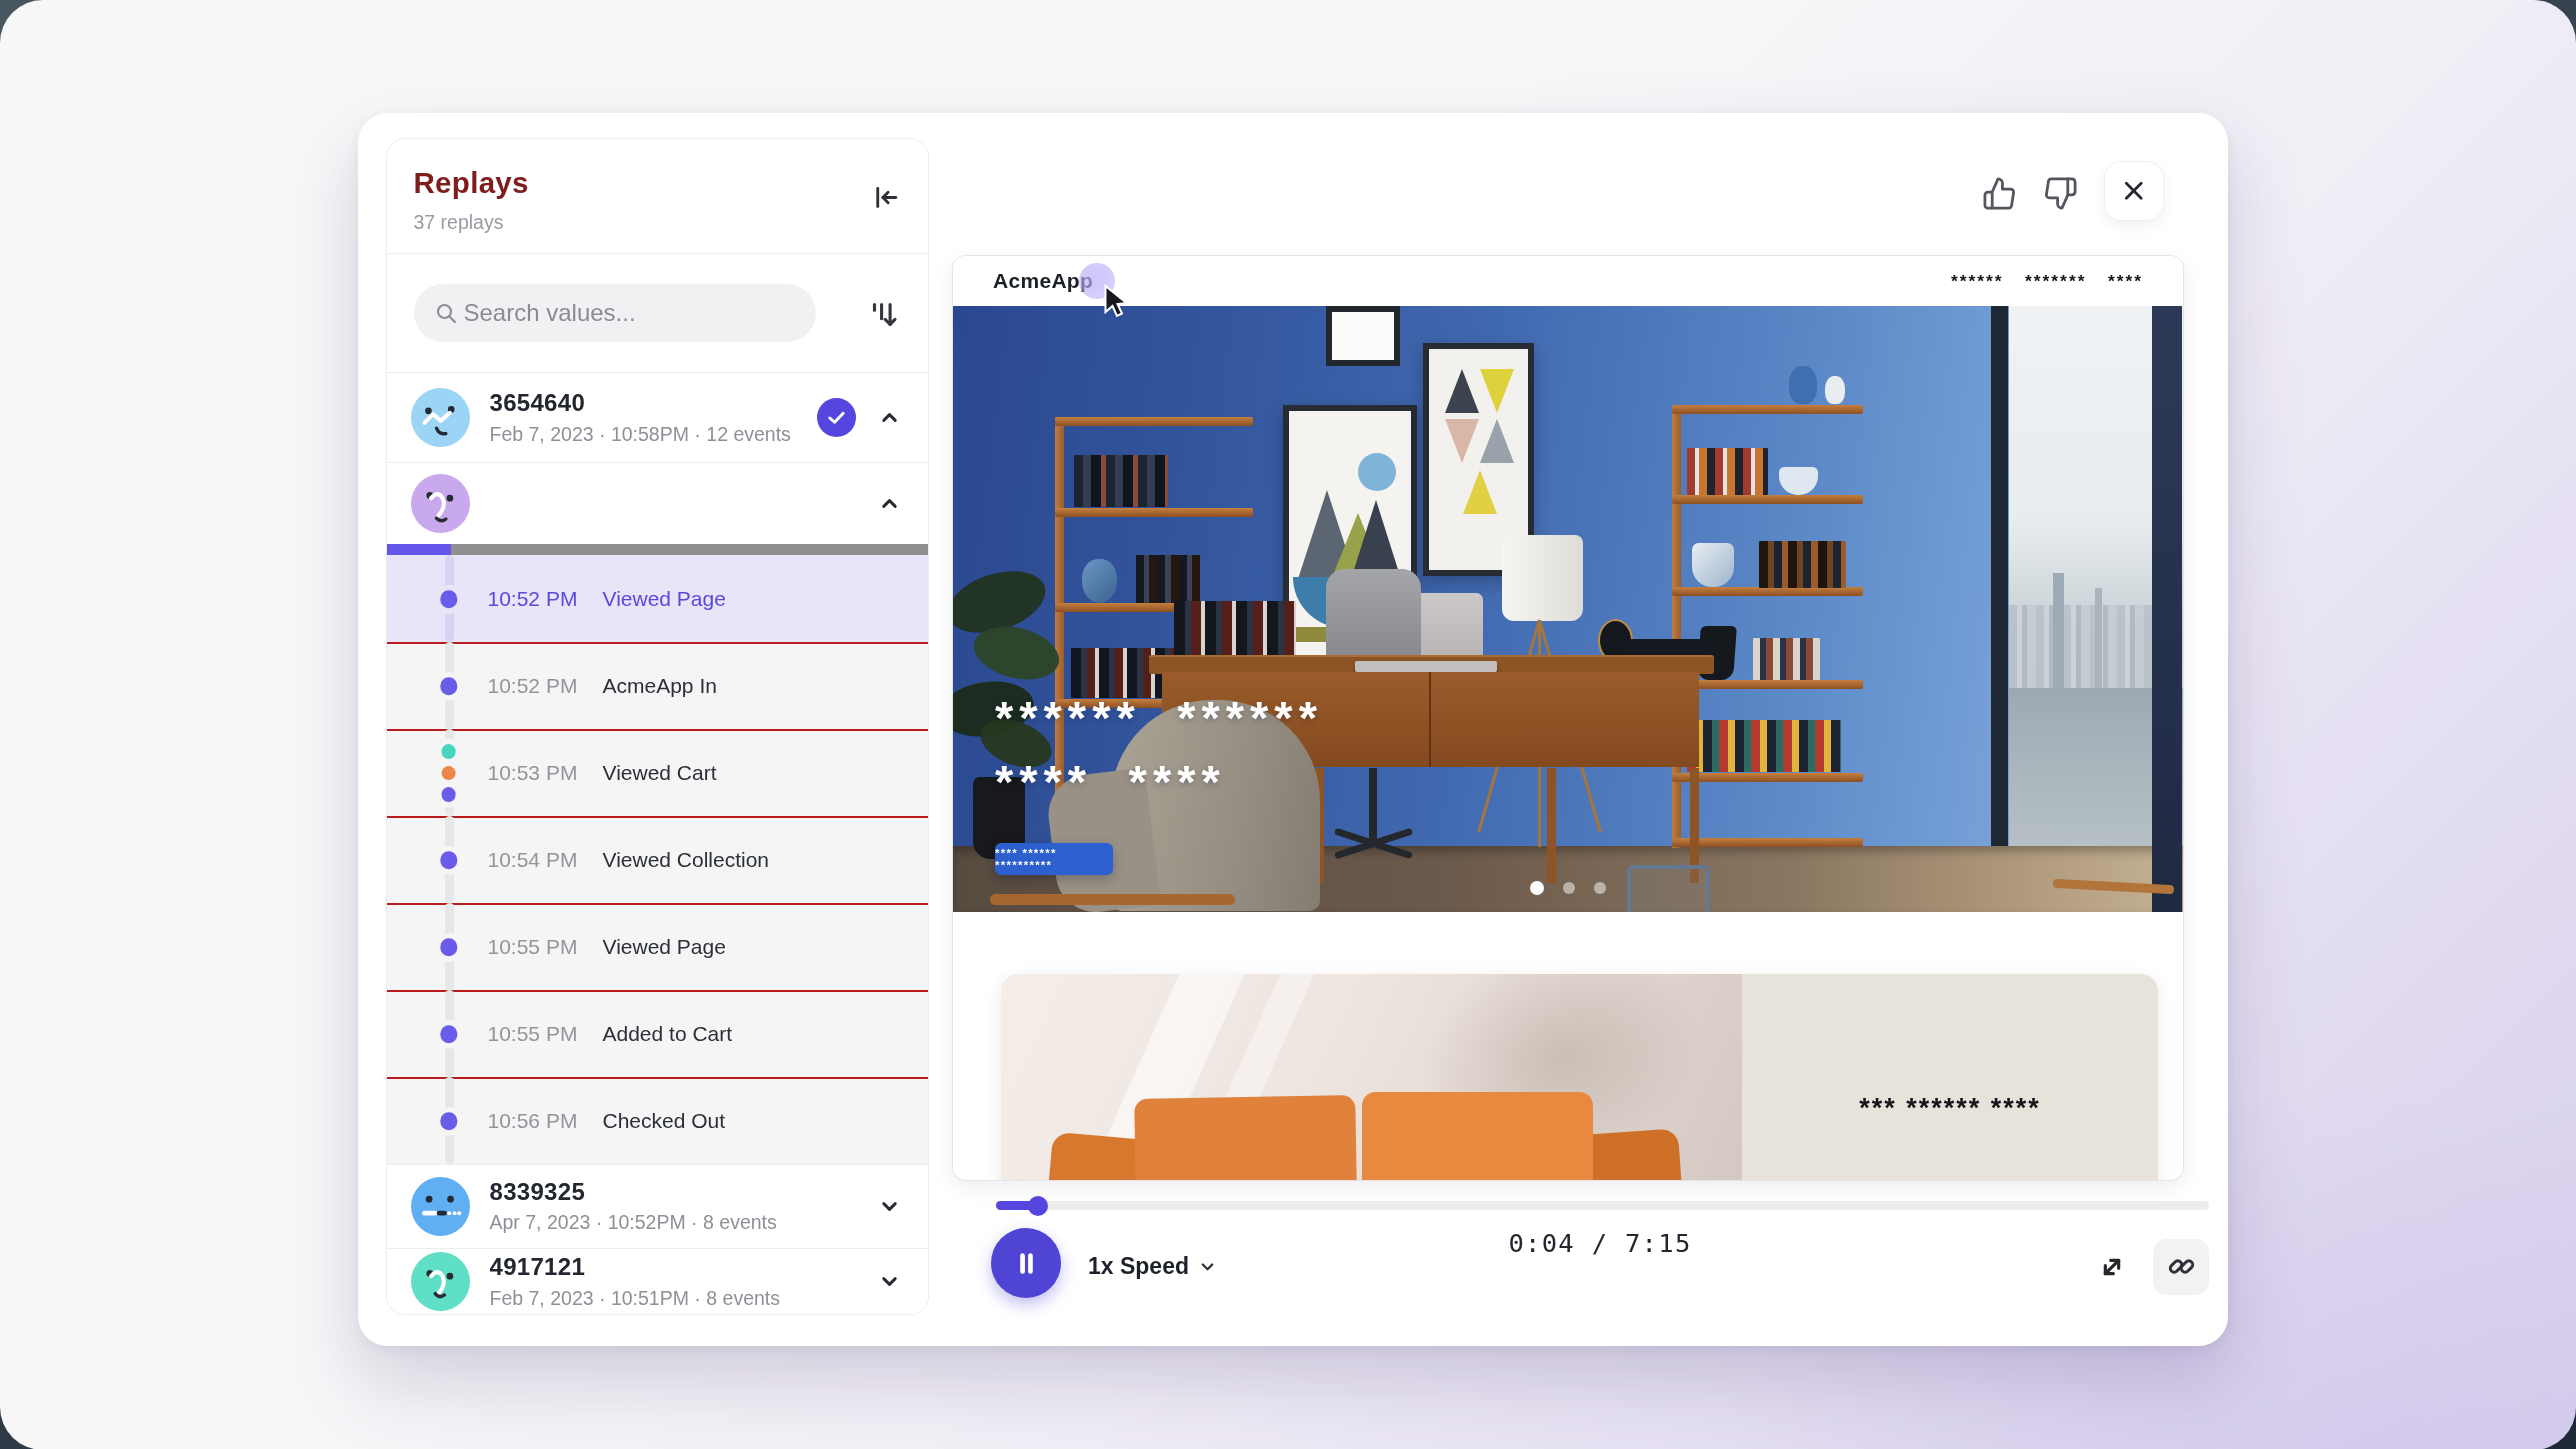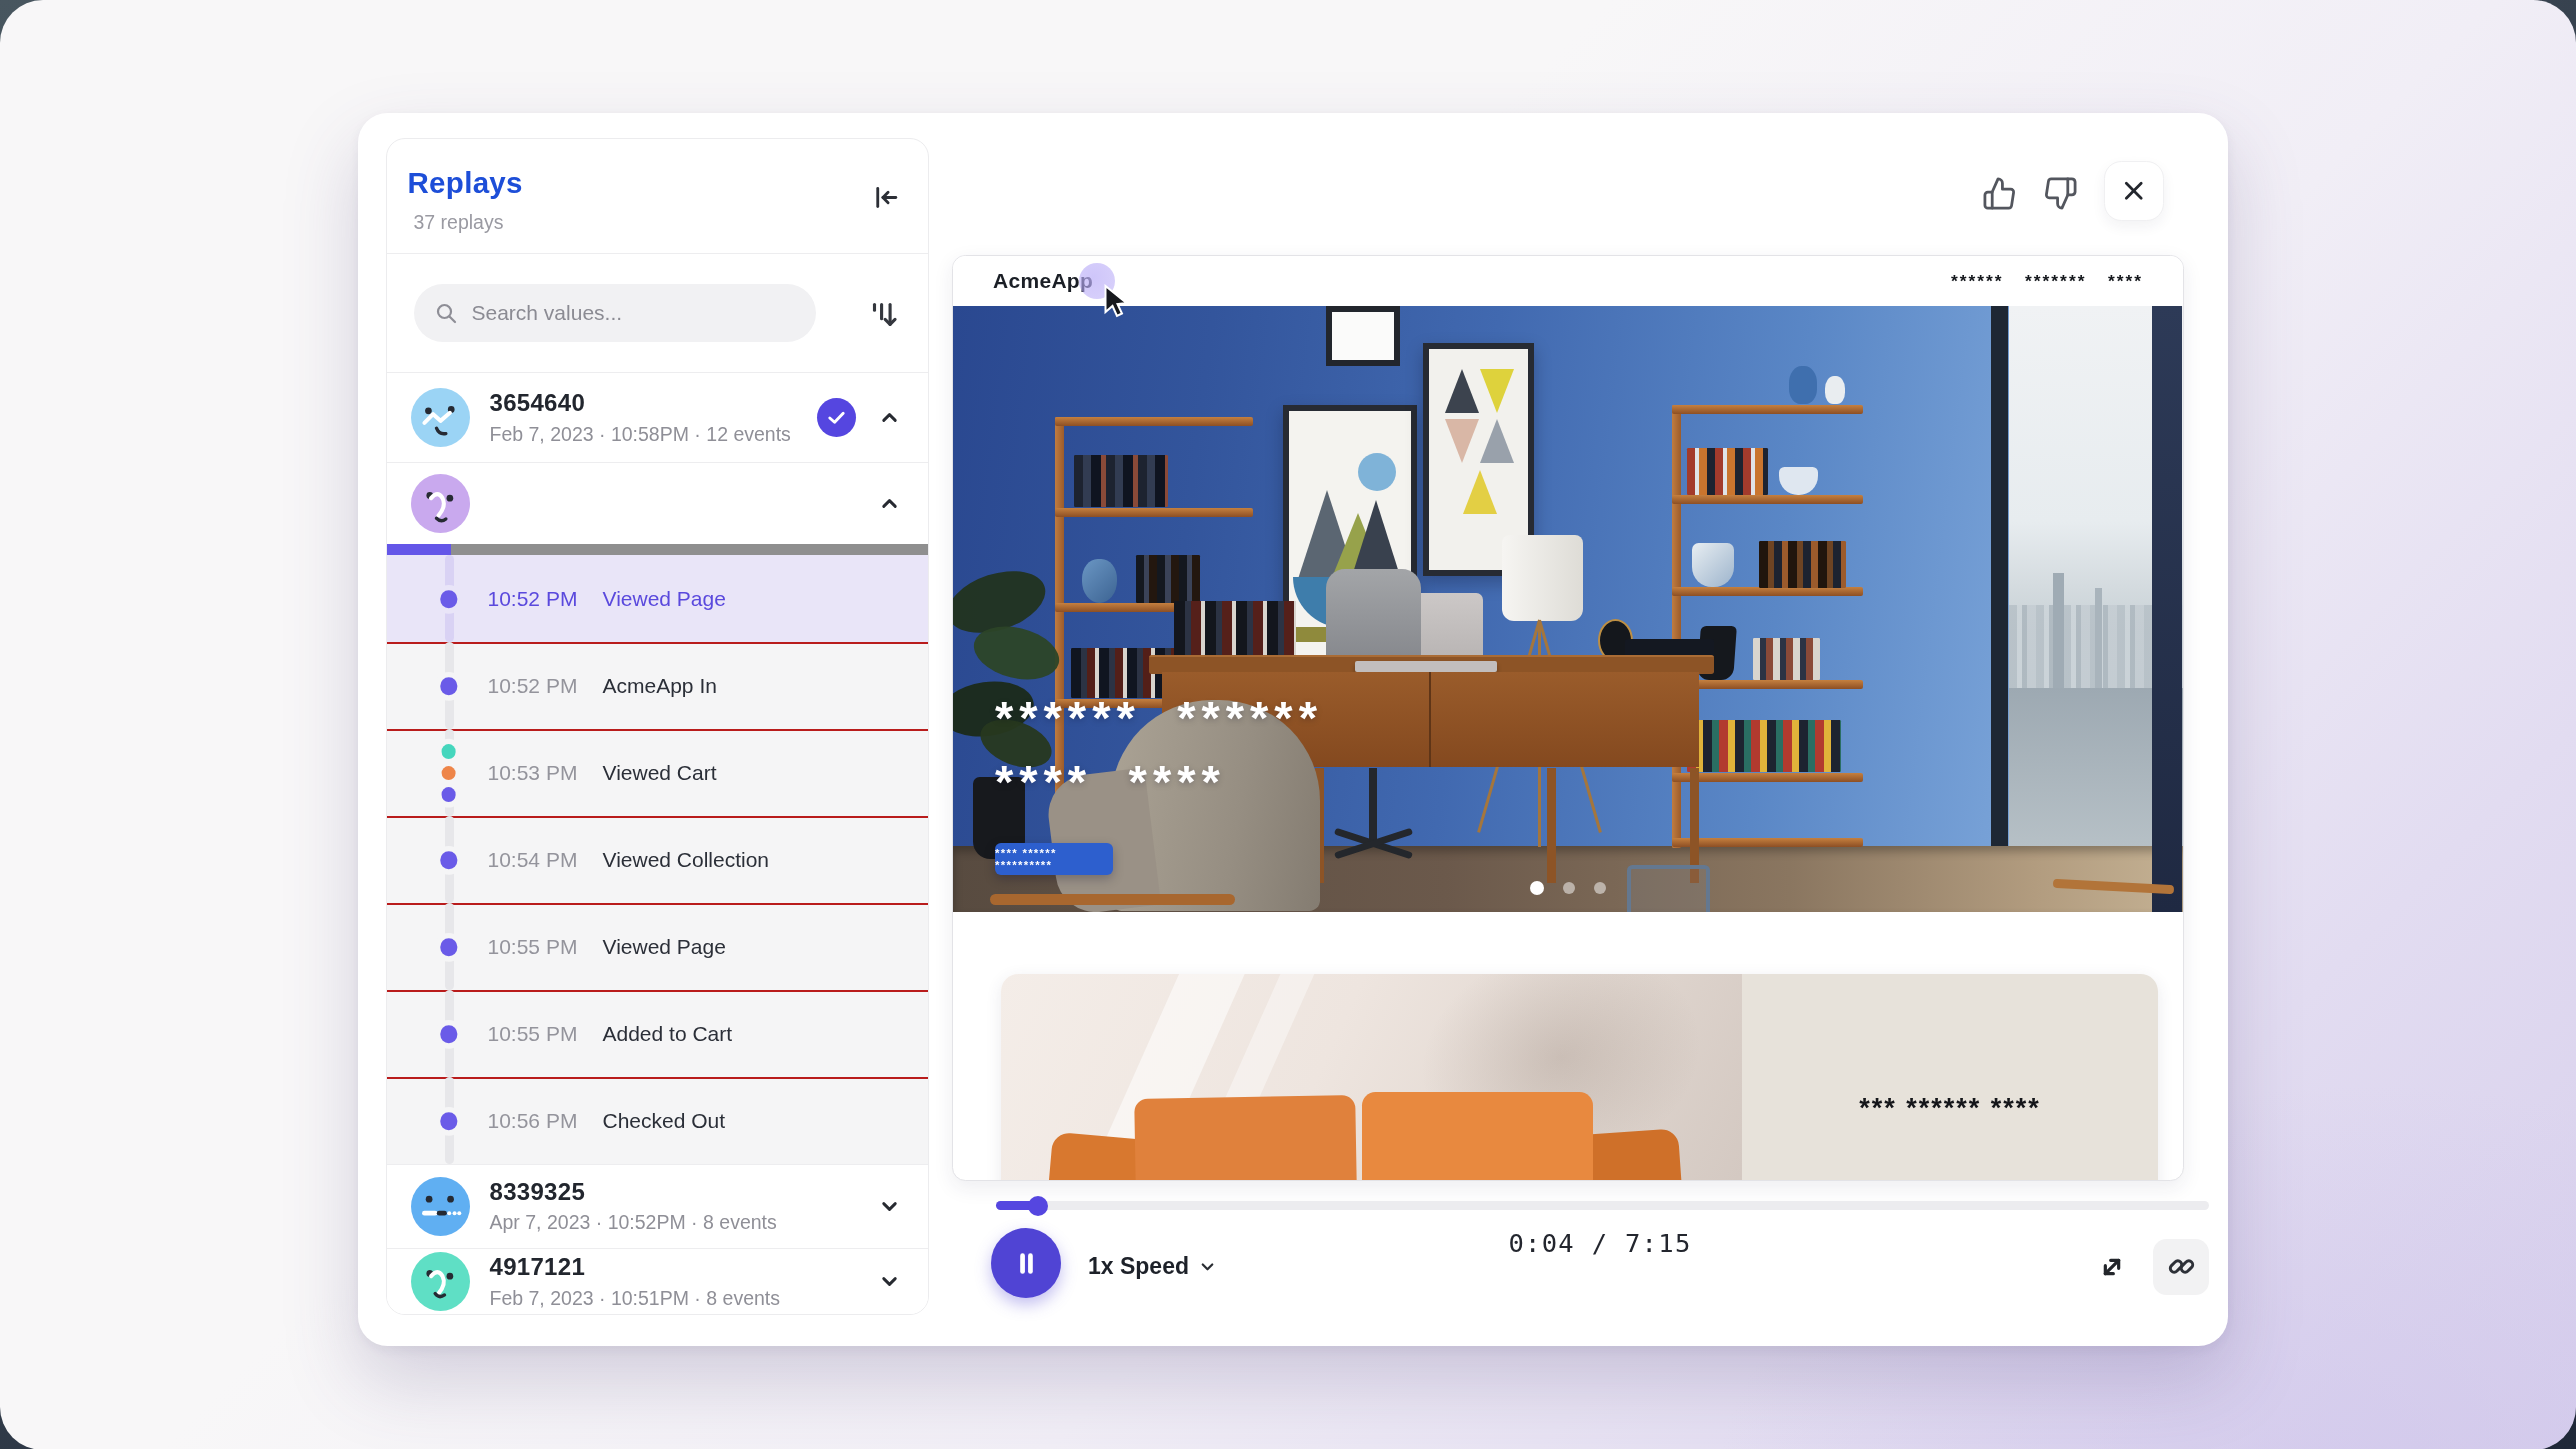--- a/index.html
+++ b/index.html
@@ -9,28 +9,28 @@
       background:linear-gradient(135deg,#f8f7f8 40%,#f1eef6 62%,#e2dcf1 82%,#d7cfec 100%)}
   .screen::after{content:"";position:absolute;inset:0;
       background:radial-gradient(939px 604px at 92% 104%,rgba(205,195,235,.55),rgba(205,195,235,0) 70%)}
   .card{position:absolute;left:358px;top:113px;width:1870px;height:1233px;background:#fff;border-radius:29.5px;
       box-shadow:0 34px 74px rgba(80,70,125,.22),0 4px 12px rgba(40,40,70,.06);z-index:2}
 
   
   .sidebar{position:absolute;left:27.5px;top:25px;width:541px;height:1175px;background:#fff;border:1.3px solid #ececee;
       border-radius:19px;overflow:hidden;display:flex;flex-direction:column;z-index:3}
   .sb-head{height:114px;flex:none;position:relative}
-  .sb-title{position:absolute;left:21px;top:27px;font-size:29.5px;font-weight:700;color:#1d4ed8;letter-spacing:0.3px}
+  .sb-title{position:absolute;left:27px;top:27px;font-size:29.5px;font-weight:700;color:#7f1d1d;letter-spacing:0.3px}
   .sb-sub{position:absolute;left:27px;top:72px;font-size:19.5px;color:#9a9aa2}
   .icon-btn{position:absolute;display:flex;align-items:center;justify-content:center;cursor:pointer}
   .sb-collapse{right:23px;top:39px;width:38px;height:38px}
   .sb-search{height:118px;flex:none;position:relative;border-top:1.3px solid #ededef;border-bottom:1.3px solid #ededef}
   .search-box{position:absolute;left:27px;top:29.5px;width:402px;height:58px;border-radius:29px;background:#f1f1f3;
       display:flex;align-items:center;padding:0 20px;box-sizing:border-box}
-  .search-box input{border:none;background:transparent;outline:none;font-size:21px;color:#55555d;margin-left:12px;width:322px;
+  .search-box input{border:none;background:transparent;outline:none;font-size:24px;color:#55555d;margin-left:4px;width:322px;
       font-family:"Liberation Sans",sans-serif}
   .search-box input::placeholder{color:#8b8b93}
   .sb-sort{right:16px;top:29.5px;width:58px;height:58px}
 
   .s-row{flex:none;height:89px;display:flex;align-items:center;background:#fff;padding:0 27px 0 24px;
       border-top:1.3px solid #ededef;position:relative;cursor:pointer}
   .s-row.no-line{border-top:none}
   .s-row.grow{flex:1}
   .avatar{width:59px;height:59px;flex:none;margin-right:20px}
   .s-id{font-size:24px;font-weight:700;color:#22262e;letter-spacing:0.3px}

